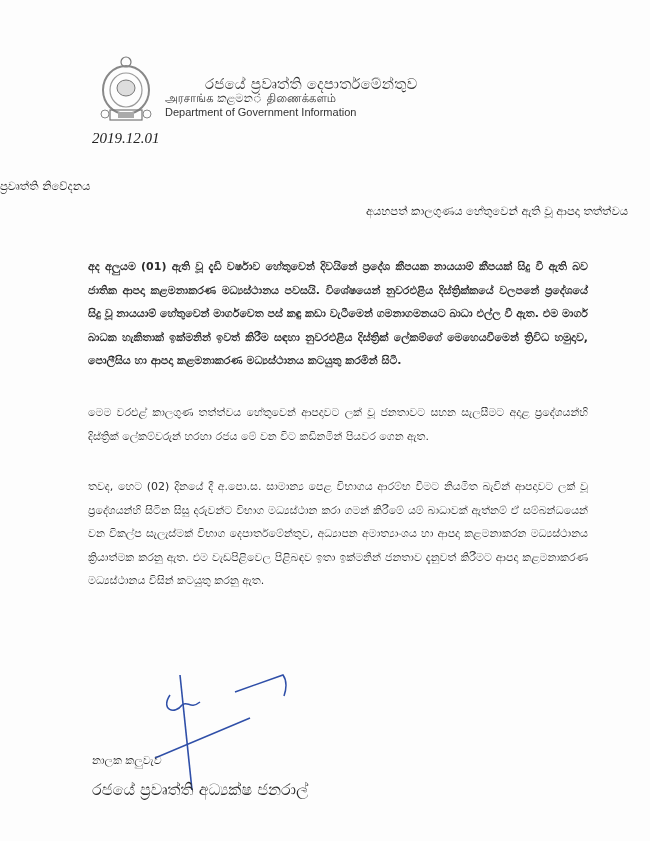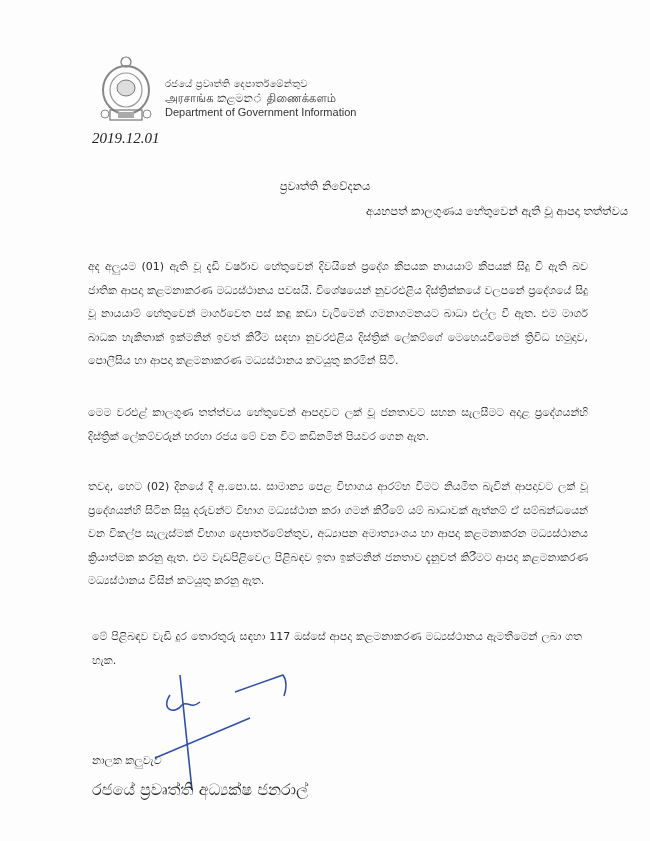--- a/index.html
+++ b/index.html
@@ -2,28 +2,28 @@
 <html><head>
 <meta charset="utf-8">
 <style>
   html, body { margin:0; padding:0; background:#ffffff; }
   body { width:650px; height:841px; position:relative; overflow:hidden;
          font-family:"DejaVu Sans", sans-serif; color:#2b2b2b; }
   .page { position:absolute; left:0; top:0; width:650px; height:841px; background:#fdfdfd; }
   .letterhead { position:absolute; left:96px; top:54px; width:380px; height:70px; }
   .emblem { position:absolute; left:0; top:0; width:60px; height:72px; }
   .dept { position:absolute; left:69px; top:23px; font-size:11px; line-height:14px; color:#333; }
-  .dept .si { font-size:10px; letter-spacing:0.2px; }
+  .dept .si { font-size:15px; letter-spacing:0.2px;margin-left:40px; }
   .dept .ta { font-size:11.5px; }
   .dept .en { font-family:"Liberation Sans", sans-serif; font-size:11px; }
   .date { position:absolute; left:92px; top:130px; font-family:"Liberation Serif", serif; font-size:15px; color:#222;font-style:italic; }
-  .title1 { position:absolute; left:0; width:650px; top:179px; text-align:center; font-size:11.5px; color:#222; }
+  .title1 { position:absolute; left:0; width:650px; top:179px; text-align:left; font-size:11.5px; color:#222; }
   .title2 { position:absolute; left:0; width:628px; top:204px; text-align:right; font-size:11.5px; color:#222; }
   .body { position:absolute; left:88px; width:500px; font-size:11px; line-height:23.5px; text-align:justify; color:#2a2a2a; }
-  .p1 { top:255px; }
+  .p1 { top:255px;font-weight:bold; }
   .p2 { top:401px; }
   .p3 { top:475px; }
   .p4 { top:625px; left:92px; width:490px; }
   .sig { position:absolute; left:130px; top:670px; width:170px; height:140px; }
   .signame { position:absolute; left:92px; top:754px; font-size:11px; color:#2a2a2a;text-align:center; }
   .sigtitle { position:absolute; left:92px; top:780px; font-size:16px; color:#2a2a2a; }
 </style>
 </head>
 <body>
 
@@ -48,21 +48,20 @@
   </div>
 
   <div class="date">2019.12.01</div>
 
   <div class="title1">ප්‍රවෘත්ති නිවේදනය</div>
   <div class="title2">අයහපත් කාලගුණය හේතුවෙන් ඇති වූ ආපදා තත්ත්වය</div>
 
   <div class="body p1">අද අලුයම (01) ඇති වූ දැඩි වර්ෂාව හේතුවෙන් දිවයිනේ ප්‍රදේශ කීපයක නායයාම් කීපයක් සිදු වී ඇති බව ජාතික ආපදා කළමනාකරණ මධ්‍යස්ථානය පවසයි. විශේෂයෙන් නුවරඑළිය දිස්ත්‍රික්කයේ වලපනේ ප්‍රදේශයේ සිදු වූ නායයාම් හේතුවෙන් මාර්ගවෙත පස් කඳු කඩා වැටීමෙන් ගමනාගමනයට බාධා එල්ල වී ඇත. එම මාර්ග බාධක හැකිතාක් ඉක්මනින් ඉවත් කිරීම සඳහා නුවරඑළිය දිස්ත්‍රික් ලේකම්ගේ මෙහෙයවීමෙන් ත්‍රිවිධ හමුදාව, පොලීසිය හා ආපදා කළමනාකරණ මධ්‍යස්ථානය කටයුතු කරමින් සිටී.</div>
   <div class="body p2">මෙම වරඑළ් කාලගුණ තත්ත්වය හේතුවෙන් ආපදාවට ලක් වූ ජනතාවට සහන සැලසීමට අදාළ ප්‍රදේශයන්හි දිස්ත්‍රික් ලේකම්වරුන් හරහා රජය මේ වන විට කඩිනමින් පියවර ගෙන ඇත.</div>
   <div class="body p3">තවද, හෙට (02) දිනයේ දී අ.පො.ස. සාමාන්‍ය පෙළ විභාගය ආරම්භ වීමට නියමිත බැවින් ආපදාවට ලක් වූ ප්‍රදේශයන්හි සිටින සිසු දරුවන්ට විභාග මධ්‍යස්ථාන කරා ගමන් කිරීමේ යම් බාධාවක් ඇත්නම් ඒ සම්බන්ධයෙන් වන විකල්ප සැලැස්මක් විභාග දෙපාර්තමේන්තුව, අධ්‍යාපන අමාත්‍යාංශය හා ආපදා කළමනාකරන මධ්‍යස්ථානය ක්‍රියාත්මක කරනු ඇත. එම වැඩපිළිවෙල පිළිබඳව ඉතා ඉක්මනින් ජනතාව දැනුවත් කිරීමට ආපදා කළමනාකරණ මධ්‍යස්ථානය විසින් කටයුතු කරනු ඇත.</div>
-  <div class="body p4">මේ පිළිබඳව වැඩි දුර තොරතුරු සඳහා 117 ඔස්සේ ආපදා කළමනාකරණ මධ්‍යස්ථානය ඇමතීමෙන් ලබා ගත හැක.</div>
 
   <svg class="sig" viewBox="0 0 170 140">
     <path d="M50 5 L62 120" stroke="#2f4fa8" stroke-width="1.6" fill="none"></path>
     <path d="M40 25 C 30 40, 45 45, 52 35 C 58 30, 60 40, 70 32" stroke="#2f4fa8" stroke-width="1.5" fill="none"></path>
     <path d="M105 22 L 153 5 C 158 12, 156 20, 154 26" stroke="#2f4fa8" stroke-width="1.5" fill="none"></path>
     <path d="M25 88 L 120 48" stroke="#2f4fa8" stroke-width="1.6" fill="none"></path>
   </svg>
 
   <div class="signame">නාලක කලුවැව</div>
   <div class="sigtitle">රජයේ ප්‍රවෘත්ති අධ්‍යක්ෂ ජනරාල්</div>

